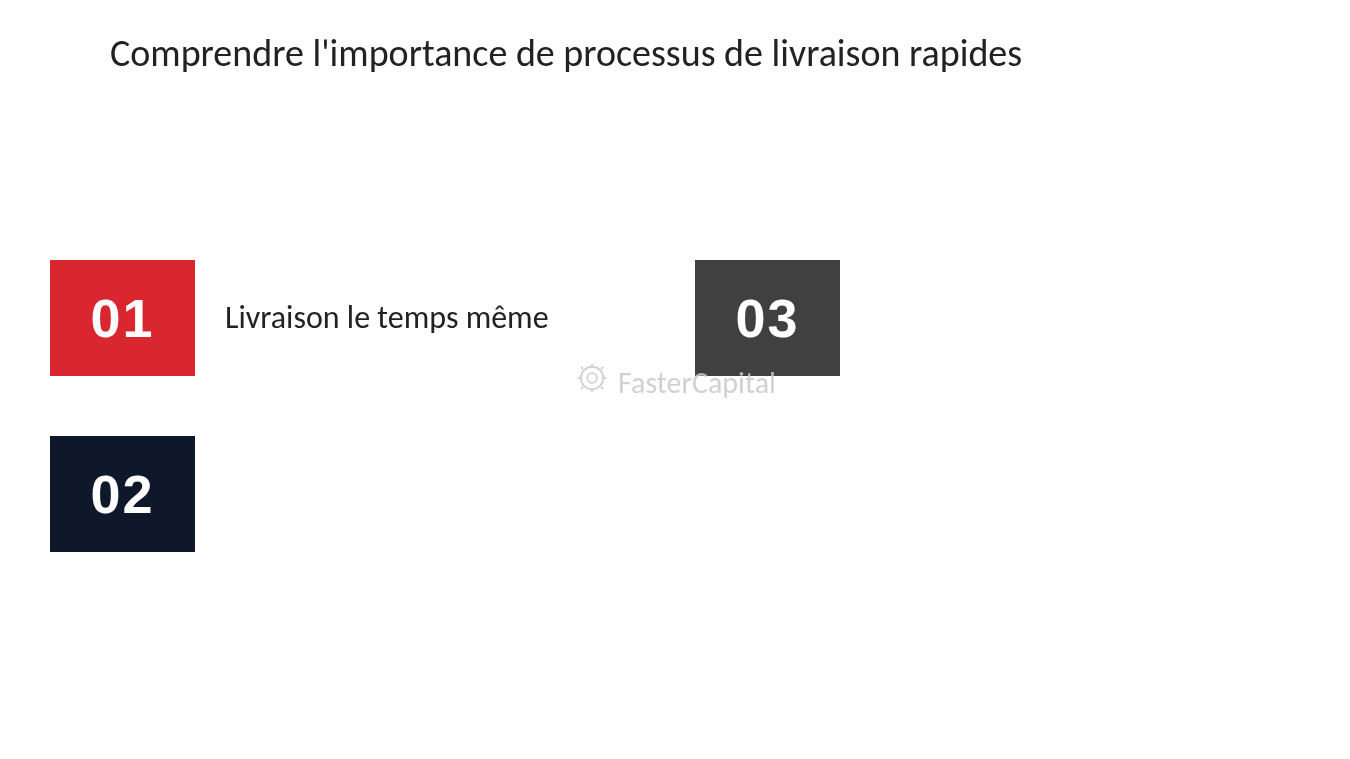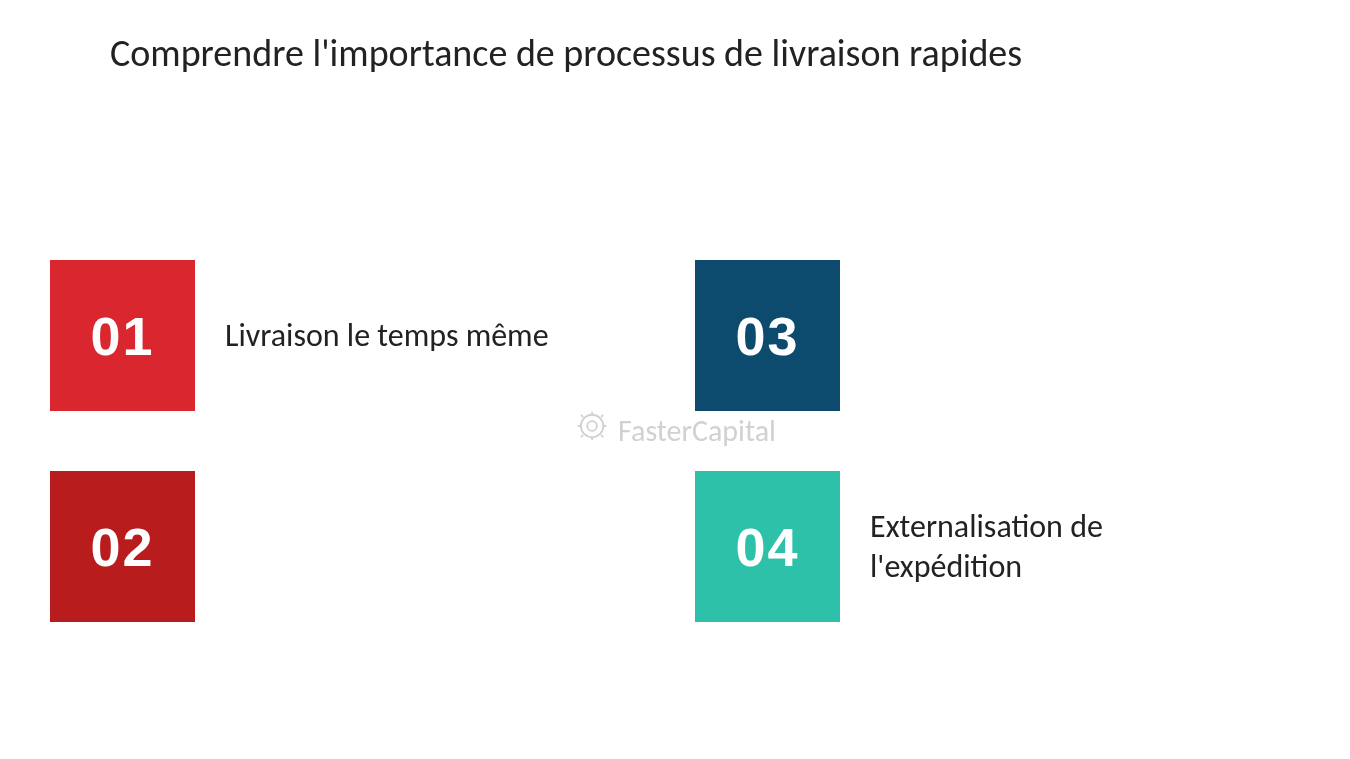--- a/index.html
+++ b/index.html
@@ -32,21 +32,21 @@
       column-gap: 40px;
       row-gap: 60px;
     }
     .item {
       display: flex;
       align-items: center;
       gap: 30px;
     }
     .badge {
       width: 145px;
-      height: 151px;
+      height: 116px;
       display: flex;
       align-items: center;
       justify-content: center;
       color: #fff;
       font-size: 54px;
       font-weight: 800;
       font-family: Arial, Helvetica, sans-serif;
       letter-spacing: 2px;
       flex-shrink: 0;
     }
@@ -62,46 +62,41 @@
       left: 50%;
       transform: translateX(-50%);
       display: flex;
       align-items: center;
       gap: 8px;
       color: #c9c9c9;
       font-size: 30px;
       font-weight: 400;
       opacity: 0.85;
       pointer-events: none;
-      margin-top: 48px;
     }
     .watermark svg {
       width: 36px;
       height: 36px;
     }
   </style>
 </head>
 <body>
 
 <h1 class="title">Comprendre l'importance de processus de livraison rapides</h1>
 
 <div class="grid">
   <div class="item">
     <div class="badge" style="background:#d9262f">01</div>
     <div class="label">Livraison le temps même</div>
   </div>
   <div class="item">
-    <div class="badge" style="background:#0c4a6e">03</div>
+    <div class="badge" style="background:#404040">03</div>
   </div>
   <div class="item">
-    <div class="badge" style="background:#b91c1c">02</div>
-  </div>
-  <div class="item">
-    <div class="badge" style="background:#2cc1a8">04</div>
-    <div class="label">Externalisation de l'expédition</div>
+    <div class="badge" style="background:#0f172a">02</div>
   </div>
 </div>
 
 <div class="watermark">
   <span>
     <svg viewBox="0 0 24 24" fill="none" stroke="#c9c9c9" stroke-width="1.2">
       <circle cx="12" cy="12" r="3.2"></circle>
       <path d="M12 2.5v2M12 19.5v2M4.6 4.6l1.4 1.4M18 18l1.4 1.4M2.5 12h2M19.5 12h2M4.6 19.4l1.4-1.4M18 6l1.4-1.4"></path>
       <circle cx="12" cy="12" r="7.5"></circle>
     </svg>

